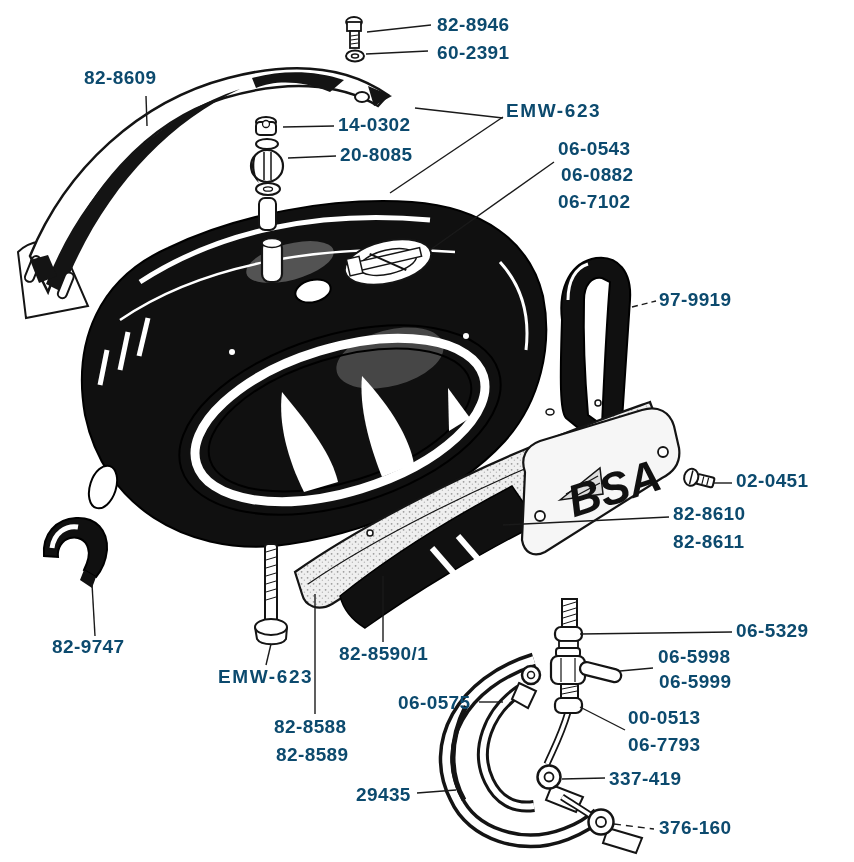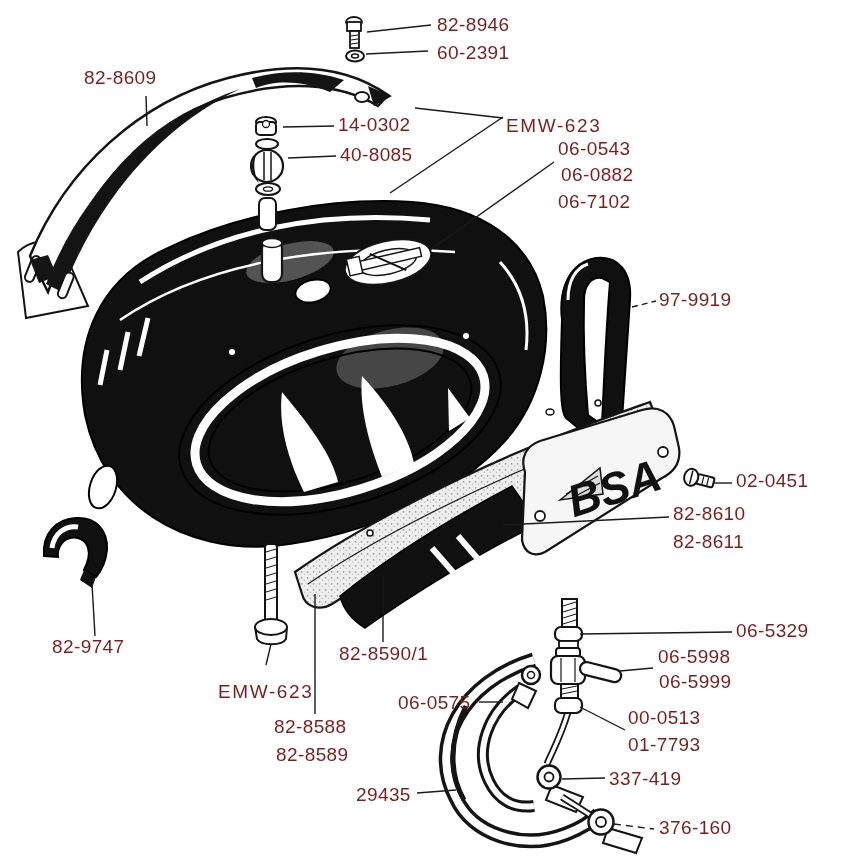--- a/index.html
+++ b/index.html
@@ -2,24 +2,24 @@
 <html><head>
 <meta charset="utf-8">
 <style>
   html,body{margin:0;padding:0;background:#ffffff;}
   .stage{
     position:relative;width:854px;height:862px;background:#ffffff;
     font-family:"Liberation Sans",sans-serif;overflow:hidden;
   }
   .art{position:absolute;left:0;top:0;}
   .lbl{
-    position:absolute;color:#7f1d1d;font-weight:400;font-size:19px;
+    position:absolute;color:#0c4a6e;font-weight:700;font-size:19px;
     line-height:1.05;white-space:nowrap;letter-spacing:.4px;
   }
-  .lbl.wide{letter-spacing:1.6px;margin-top:15px;}
+  .lbl.wide{letter-spacing:1.6px;}
 </style>
 </head>
 <body>
 
 <div class="stage">
 
 <svg class="art" width="854" height="862" viewBox="0 0 854 862">
 
   <defs>
     <pattern id="stip" width="6" height="6" patternUnits="userSpaceOnUse">
@@ -236,37 +236,37 @@
     <line x1="614" y1="824" x2="654" y2="829" stroke-dasharray="7 5"></line>
   </g>
 </svg>
 
 <div>
   <div class="lbl" style="left:437px;top:15px">82-8946</div>
   <div class="lbl" style="left:437px;top:43px">60-2391</div>
   <div class="lbl" style="left:84px;top:68px">82-8609</div>
   <div class="lbl wide" style="left:506px;top:101px">EMW-623</div>
   <div class="lbl" style="left:338px;top:115px">14-0302</div>
-  <div class="lbl" style="left:340px;top:145px">40-8085</div>
+  <div class="lbl" style="left:340px;top:145px">20-8085</div>
   <div class="lbl" style="left:558px;top:139px">06-0543</div>
   <div class="lbl" style="left:561px;top:165px">06-0882</div>
   <div class="lbl" style="left:558px;top:192px">06-7102</div>
   <div class="lbl" style="left:659px;top:290px">97-9919</div>
   <div class="lbl" style="left:736px;top:471px">02-0451</div>
   <div class="lbl" style="left:673px;top:504px">82-8610</div>
   <div class="lbl" style="left:673px;top:532px">82-8611</div>
   <div class="lbl" style="left:52px;top:637px">82-9747</div>
   <div class="lbl wide" style="left:218px;top:667px">EMW-623</div>
   <div class="lbl" style="left:339px;top:644px">82-8590/1</div>
   <div class="lbl" style="left:398px;top:693px">06-0575</div>
   <div class="lbl" style="left:274px;top:717px">82-8588</div>
   <div class="lbl" style="left:276px;top:745px">82-8589</div>
   <div class="lbl" style="left:356px;top:785px">29435</div>
   <div class="lbl" style="left:736px;top:621px">06-5329</div>
   <div class="lbl" style="left:658px;top:647px">06-5998</div>
   <div class="lbl" style="left:659px;top:672px">06-5999</div>
   <div class="lbl" style="left:628px;top:708px">00-0513</div>
-  <div class="lbl" style="left:628px;top:735px">01-7793</div>
+  <div class="lbl" style="left:628px;top:735px">06-7793</div>
   <div class="lbl" style="left:609px;top:769px">337-419</div>
   <div class="lbl" style="left:659px;top:818px">376-160</div>
 </div>
 
 </div>
 
 </body></html>

